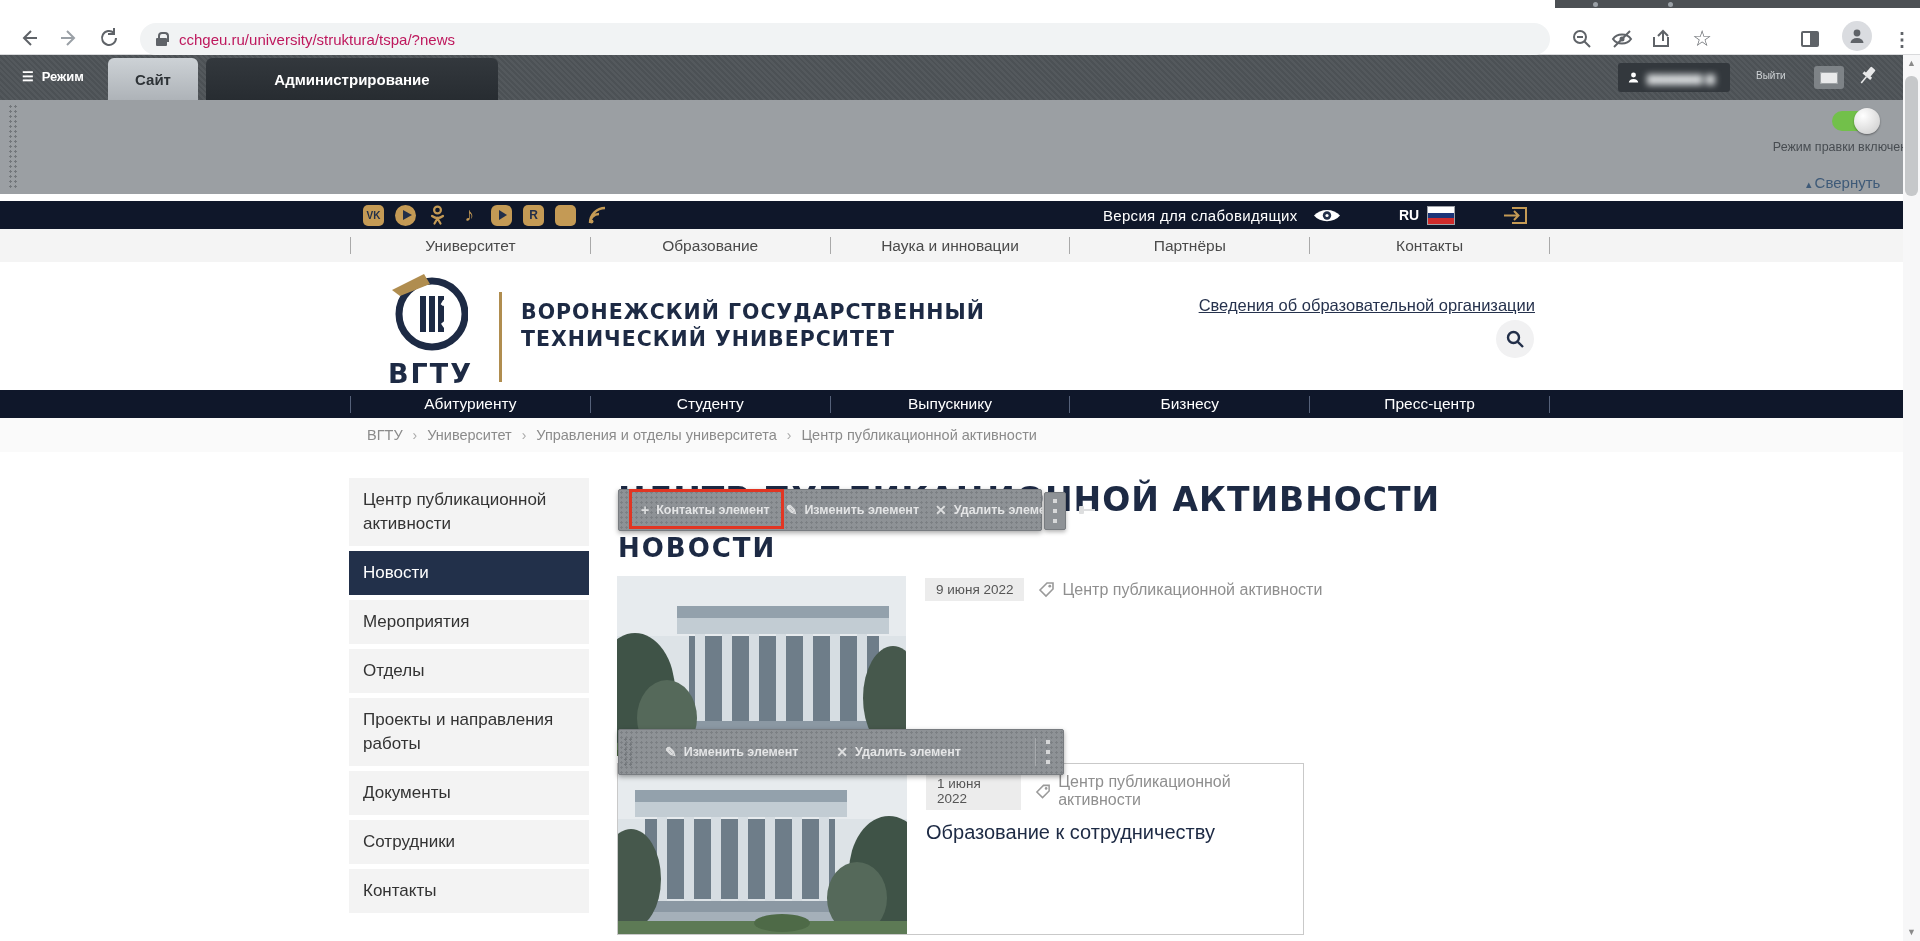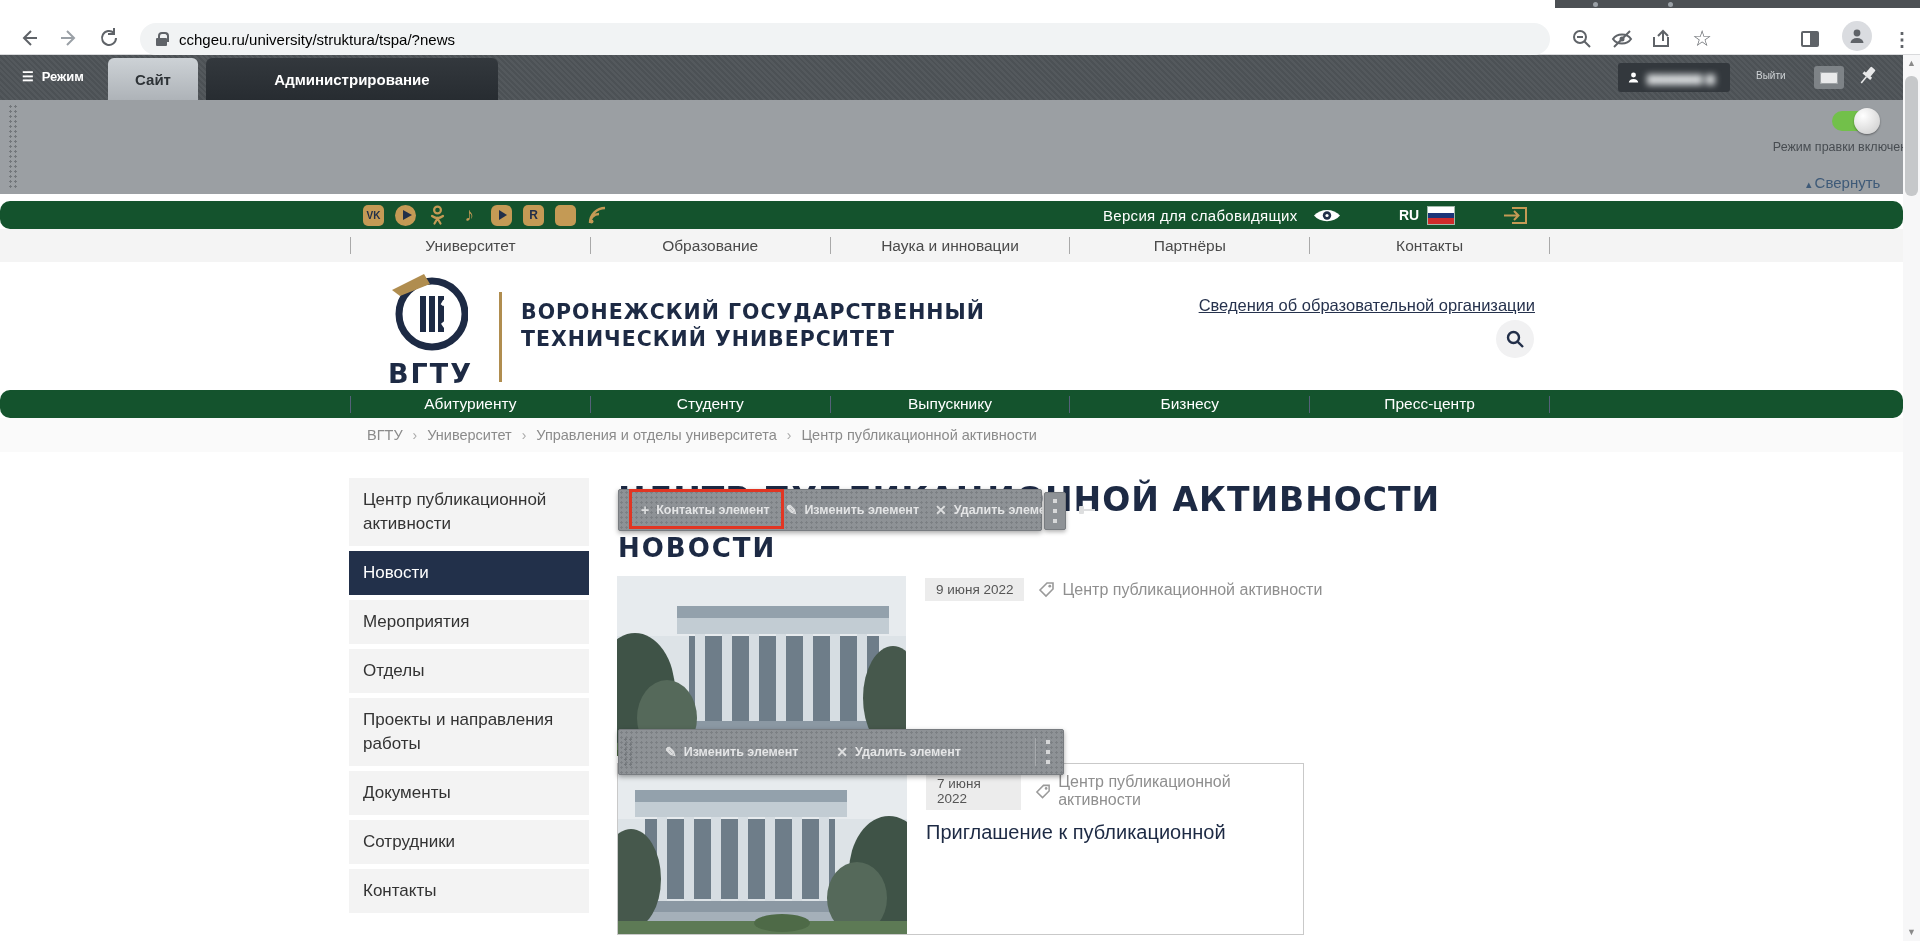--- a/index.html
+++ b/index.html
@@ -16,21 +16,21 @@
               border-bottom:1px solid #d9dadc; }
   .nav-ic { top:19px; width:26px; height:26px; color:#5f6368; font-size:20px;
             line-height:24px; text-align:center; }
   .url-pill { left:140px; top:15px; width:1410px; height:32px; background:#f1f3f4;
               border-radius:16px; display:flex; align-items:center; padding:0 16px; }
   .lock { width:11px; height:14px; margin-right:12px; position:relative; }
   .lock::before { content:""; position:absolute; left:0; bottom:0; width:11px; height:8px;
                   background:#5f6368; border-radius:1px; }
   .lock::after { content:""; position:absolute; left:2px; top:0; width:7px; height:8px;
                  border:2px solid #5f6368; border-bottom:none; border-radius:4px 4px 0 0; }
-  .url-text { font-size:15px; color:#000000; }
+  .url-text { font-size:15px; color:#be185d; }
   .chrome-right { top:17px; width:28px; height:28px; display:flex; align-items:center;
                   justify-content:center; color:#5f6368; }
   .avatar-c { left:1842px; top:13px; width:30px; height:30px; border-radius:50%;
               background:#dadce0; display:flex; align-items:center; justify-content:center; }
   .panel-ic { width:18px; height:16px; border:2px solid #5f6368; border-radius:2px; position:relative; }
   .panel-ic::after { content:""; position:absolute; right:0; top:0; width:7px; height:12px; background:#5f6368; }
 
   
   .admin-bar { left:0; top:55px; width:1920px; height:45px;
       background:repeating-linear-gradient(45deg,#54595d 0 2px,#4c5155 2px 4px); }
@@ -59,21 +59,21 @@
             border-radius:10px; }
   .toggle::after { content:""; position:absolute; right:-2px; top:-3px; width:26px; height:26px;
             border-radius:50%; background:radial-gradient(circle at 35% 30%,#fff,#c9c9c9);
             box-shadow:0 1px 2px rgba(0,0,0,.4); }
   .edit-mode-label { left:1770px; top:140px; width:140px; text-align:center; color:#474c51;
             font-size:12.5px; line-height:15px; }
   .collapse-link { left:1806px; top:174px; color:#3e5a78; font-size:15px; }
   .collapse-link::before { content:"▴ "; font-size:11px; }
 
   
-  .navy { background:#14532d;border-radius:10px; }
+  .navy { background:#0f172a; }
   .util-bar { left:0; top:201px; width:1903px; height:28px; display:flex; align-items:center; }
   .socials { position:absolute; left:363px; display:flex; align-items:center; gap:11px; }
   .soc { width:21px; height:21px; display:flex; align-items:center; justify-content:center; }
   .soc-sq { background:#c49a55; border-radius:5px; color:#222f49; font-weight:bold;
             font-size:10px; }
   .soc-round { background:#c49a55; border-radius:50%; }
   .tg-tri { width:0; height:0; border-left:9px solid #222f49; border-top:5px solid transparent;
             border-bottom:5px solid transparent; margin-left:3px; }
   .note { color:#c49a55; font-size:19px; font-weight:bold; }
   .yt-tri { width:0; height:0; border-left:8px solid #222f49; border-top:5px solid transparent;
@@ -459,30 +459,30 @@
       <rect x="50" y="148" width="234" height="10" fill="#a5b0b9"></rect>
       <ellipse cx="18" cy="108" rx="40" ry="56" fill="#3f5347"></ellipse>
       <ellipse cx="50" cy="134" rx="30" ry="36" fill="#55695a"></ellipse>
       <ellipse cx="276" cy="115" rx="30" ry="50" fill="#46584c"></ellipse>
       <rect y="157" width="289" height="13" fill="#5d7a55"></rect>
       <ellipse cx="125" cy="159" rx="28" ry="9" fill="#4e6a47"></ellipse>
     </svg>
   </div>
   <div class="news2-text">
     <div class="meta-row">
-      <span class="date-badge">7 июня 2022</span>
+      <span class="date-badge">1 июня 2022</span>
       <span class="tag">
         <svg width="17" height="17" viewBox="0 0 17 17">
             <path d="M2 9 L9 2 H15 V8 L8 15 Z" stroke="#9a9a9a" stroke-width="1.6" fill="none"></path>
             <circle cx="11.8" cy="5.2" r="1.4" fill="#9a9a9a"></circle>
           </svg>
         <span>Центр публикационной активности</span>
       </span>
     </div>
-    <div class="news-title">Приглашение к публикационной</div>
+    <div class="news-title">Образование к сотрудничеству</div>
   </div>
 </div>
 
 <div class="abs btx btx1">
   <span class="drag-dots dots-v"></span>
   <span class="btx-btn">
     <span class="red-highlight"></span>
     <b class="btx-ic">+</b>
     <span>Контакты элемент</span>
   </span>

